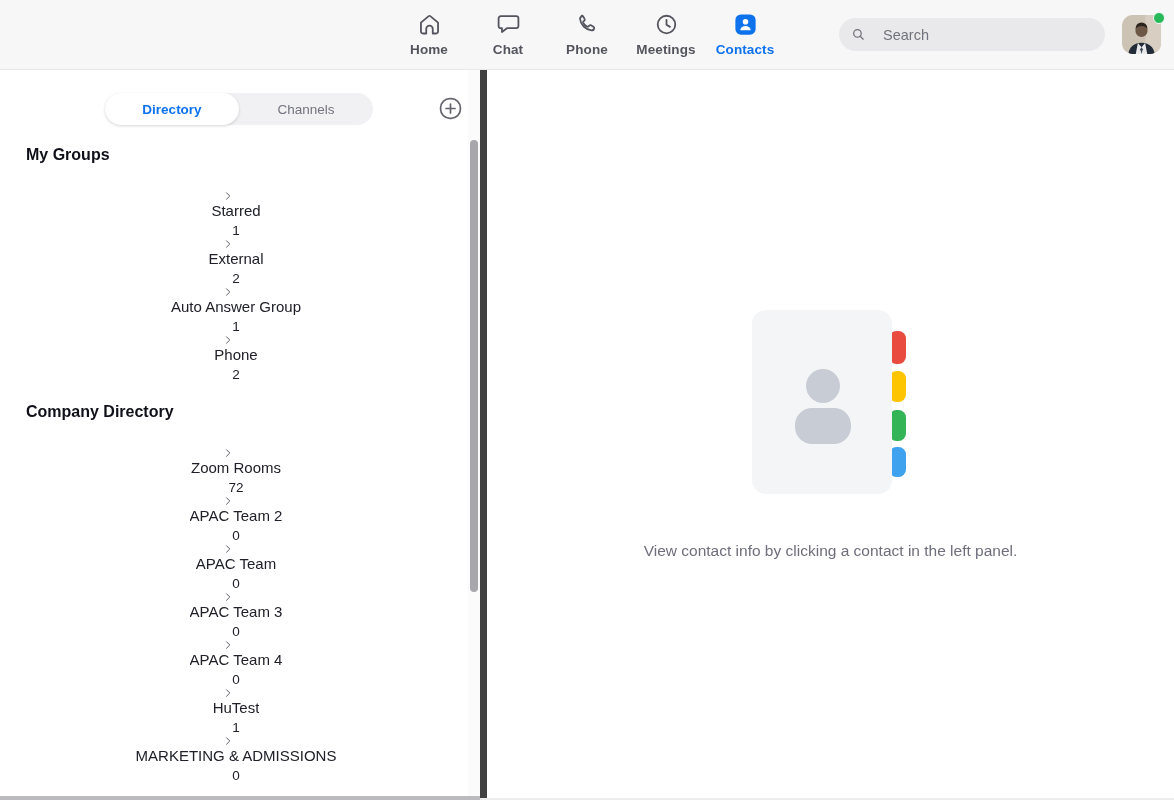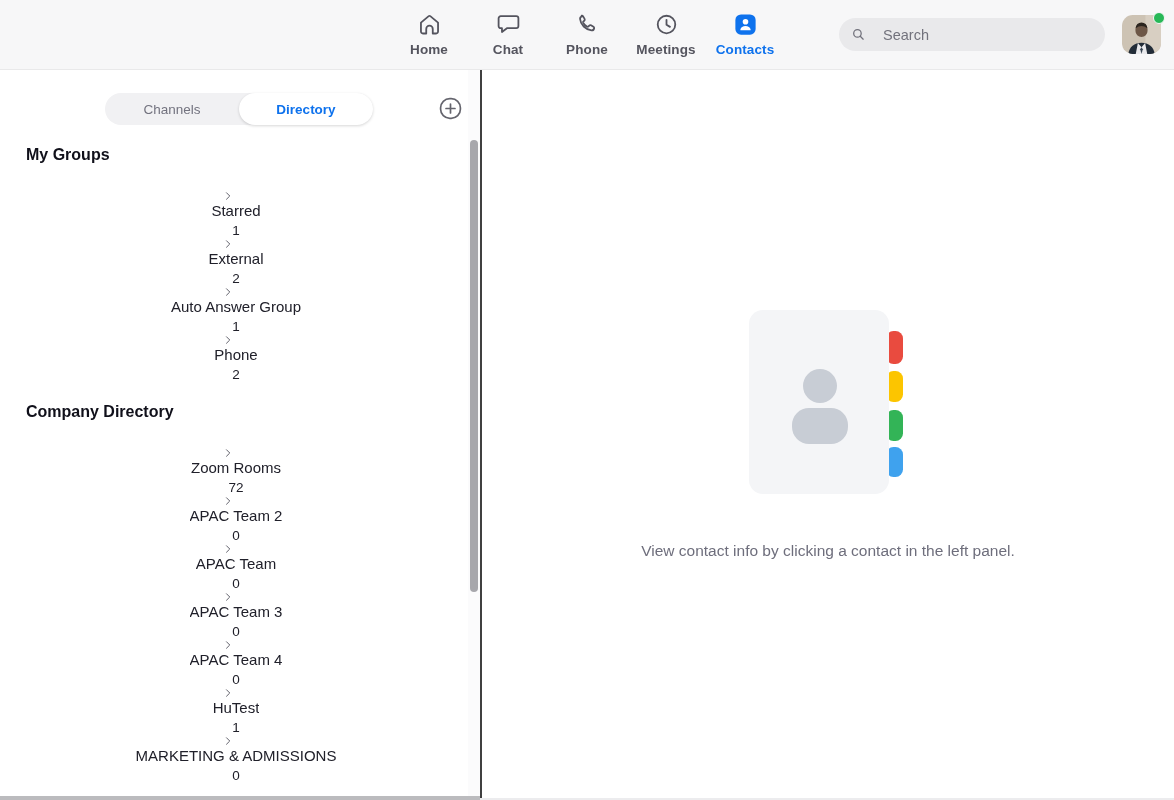--- a/index.html
+++ b/index.html
@@ -22,21 +22,21 @@
   .search .sicon svg { width:100%; height:100%; display:block; }
   .search input { flex:1; border:none; background:transparent; outline:none; font-size:14.5px; color:#3b3b44; font-family:inherit; }
   .search input::placeholder { color:#72727c; opacity:1; }
   .avatar { position:relative; width:39px; height:39px; cursor:pointer; }
   .avatar svg { width:100%; height:100%; display:block; }
   .presence { position:absolute; top:-3px; right:-4px; width:12px; height:12px; border-radius:50%; background:var(--presence,#27b857); border:1.5px solid #f7f7f8; }
 
   
   .main { display:flex; height:730px; }
   .sidebar { position:relative; width:480px; flex:none; background:#fff; }
-  .content { flex:1; border-left:2px solid #404040; display:flex; flex-direction:column; align-items:center; justify-content:center; background:#fff;gap:8px; }
+  .content { flex:1; border-left:7px solid #404040; display:flex; flex-direction:column; align-items:center; justify-content:center; background:#fff;gap:8px; }
 
   
   .seg { position:absolute; left:105px; top:23px; width:268px; height:32px; background:#f1f1f3; border-radius:16px; display:flex; z-index:2; }
   .seg-tab { flex:1; display:flex; align-items:center; justify-content:center; font-size:13.5px; color:#73737f; border-radius:16px; cursor:pointer; }
   .seg-tab.active { background:#fff; color:var(--accent,#0E72ED); font-weight:700; box-shadow:0 1px 3px rgba(0,0,0,.16); }
   .add-btn { position:absolute; left:437px; top:25px; width:27px; height:27px; border:none; background:transparent; color:#64646d; cursor:pointer; z-index:2; padding:0; }
   .add-btn svg { width:100%; height:100%; display:block; }
 
   
   .list { position:absolute; left:0; right:12px; top:55px; bottom:0; overflow:hidden; }
@@ -142,22 +142,22 @@
             </svg></span>
         <span class="presence"></span>
       </div>
     </div>
   </header>
 
   <div class="main">
 
     <aside class="sidebar">
       <div class="seg" id="segTabs">
+          <div class="seg-tab active">Directory</div>
           <div class="seg-tab">Channels</div>
-          <div class="seg-tab active">Directory</div>
         </div>
       <button class="add-btn">
           <svg viewBox="0 0 24 24" fill="none" stroke="currentColor" stroke-width="1.5" stroke-linecap="round">
             <rect x="3.2" y="3.2" width="17.6" height="17.6" rx="8.2"></rect>
             <path d="M12 8 v8 M8 12 h8"></path>
           </svg>
         </button>
       <div class="list" id="list">
           <div class="section">
     <h2 class="section-title first">My Groups</h2>

